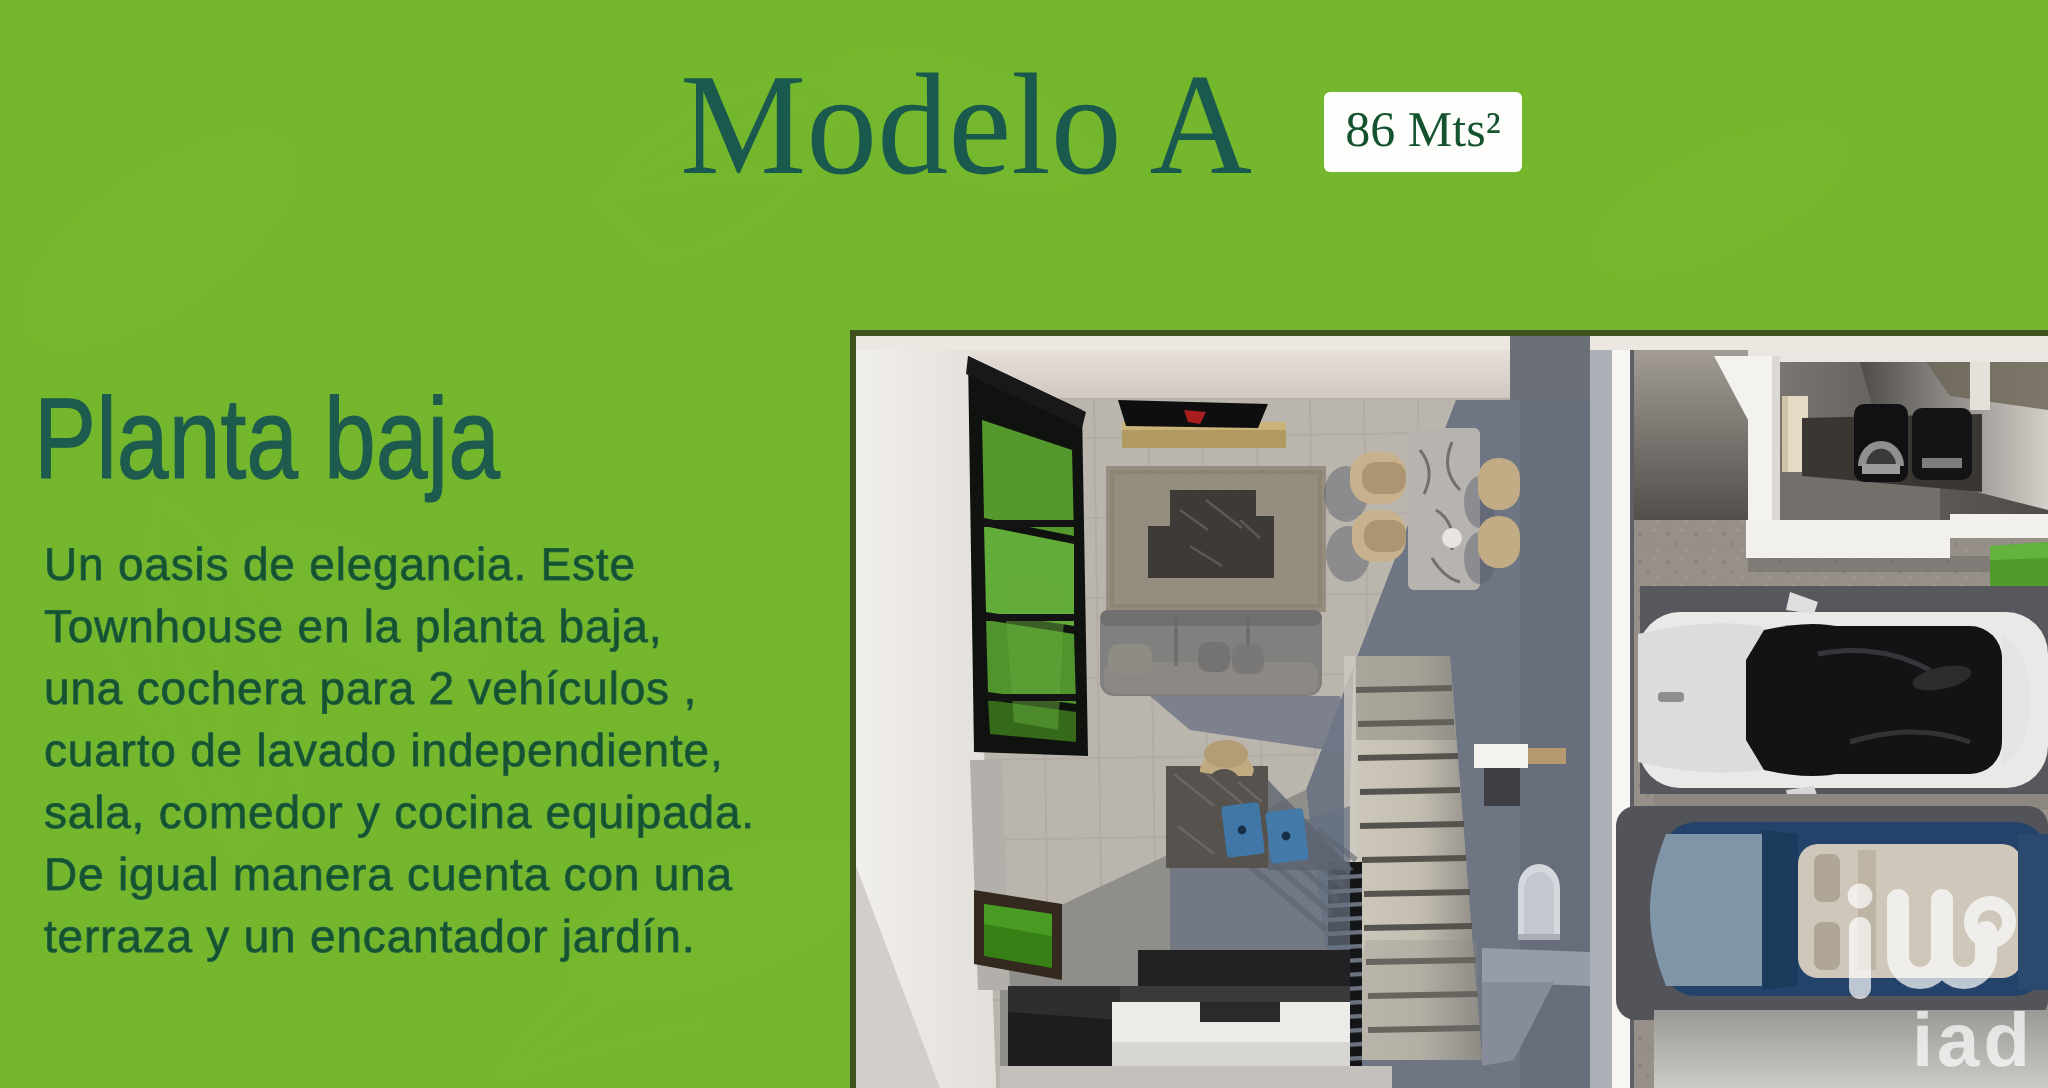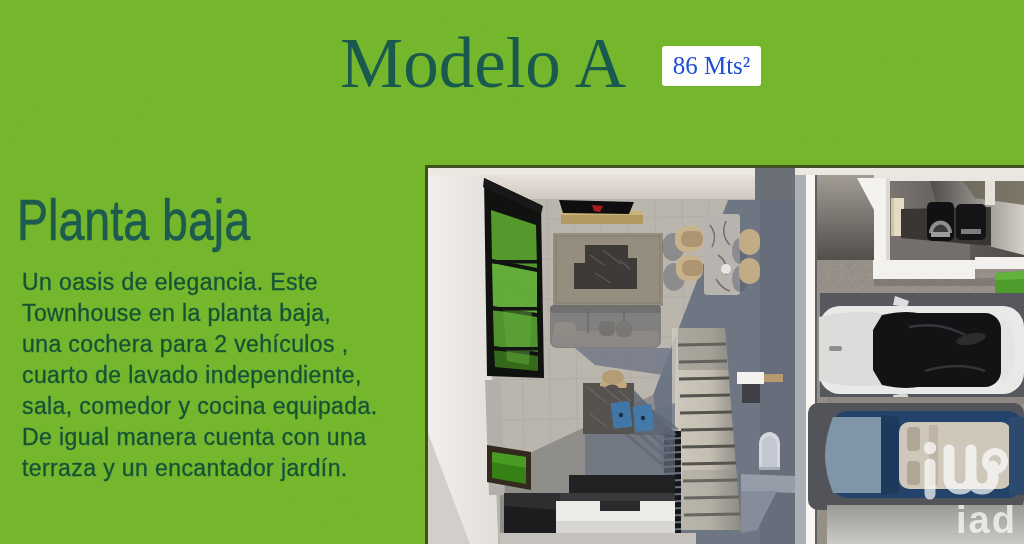--- a/index.html
+++ b/index.html
@@ -27,21 +27,21 @@
     <ellipse cx="860" cy="100" rx="70" ry="26" transform="rotate(-25 860 100)"></ellipse>
   </g>
 </svg>
 
 <div class="abs" style="left:340px;top:21.5px;font-family:'Liberation Serif',serif;
      font-size:71px;color:#1a594d;white-space:nowrap;transform:scaleY(1.02);
      transform-origin:top left;">Modelo A</div>
 
 <div class="abs" style="left:662px;top:46px;width:99px;height:40px;background:#fdfdfb;
      border-radius:3px;display:flex;align-items:center;justify-content:center;
-     font-family:'Liberation Serif',serif;font-size:25px;color:#1d4ed8;">86 Mts²</div>
+     font-family:'Liberation Serif',serif;font-size:25px;color:#14532d;">86 Mts²</div>
 
 <div class="abs" style="left:17px;top:187px;font-size:57.5px;color:#1c5b4d;-webkit-text-stroke:0.6px #1c5b4d;
      transform:scaleX(0.81);transform-origin:top left;white-space:nowrap;">Planta baja</div>
 
 <div class="abs" style="left:22px;top:267px;font-size:23px;line-height:31px;letter-spacing:0.4px;color:#14532d;-webkit-text-stroke:0.4px #1e5b49;">
 Un oasis de elegancia. Este<br>
 Townhouse en la planta baja,<br>
 una cochera para 2 vehículos ,<br>
 cuarto de lavado independiente,<br>
 sala, comedor y cocina equipada.<br>

